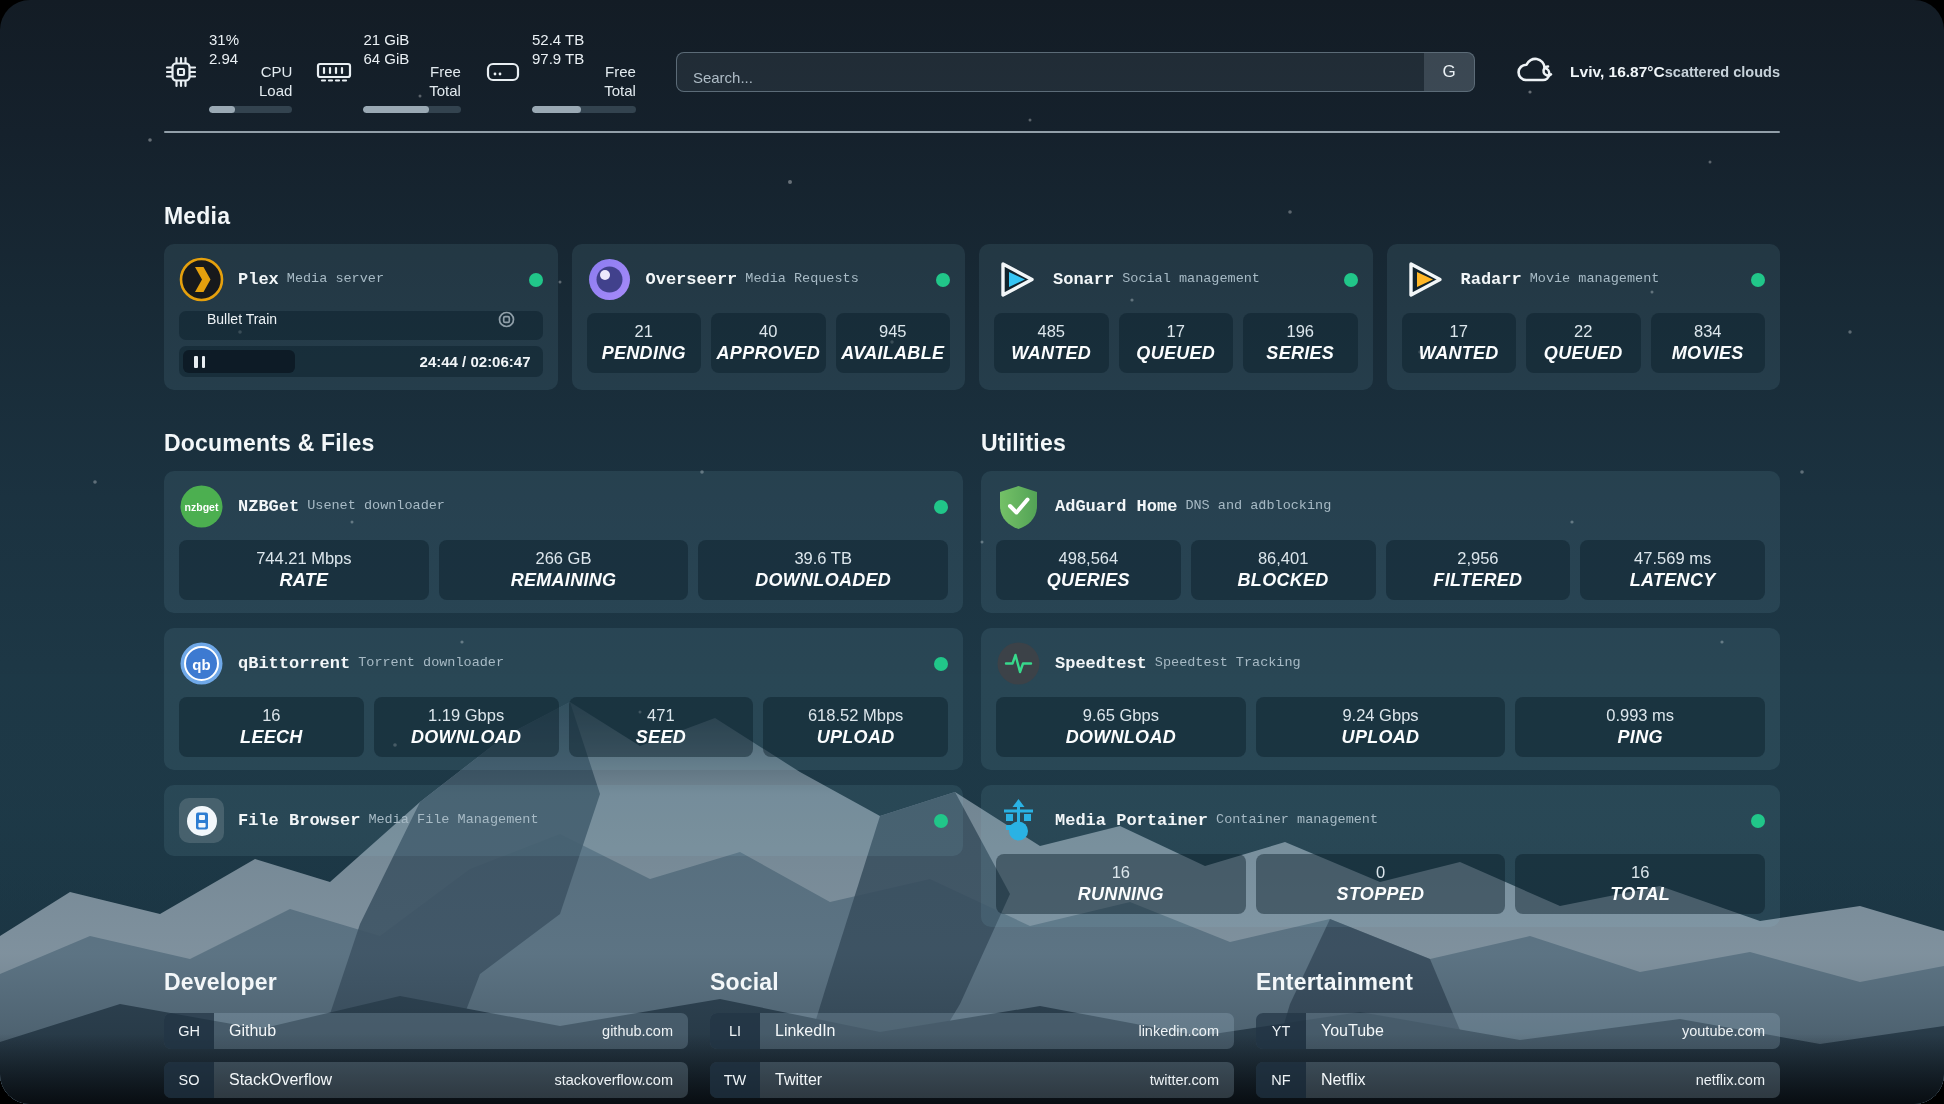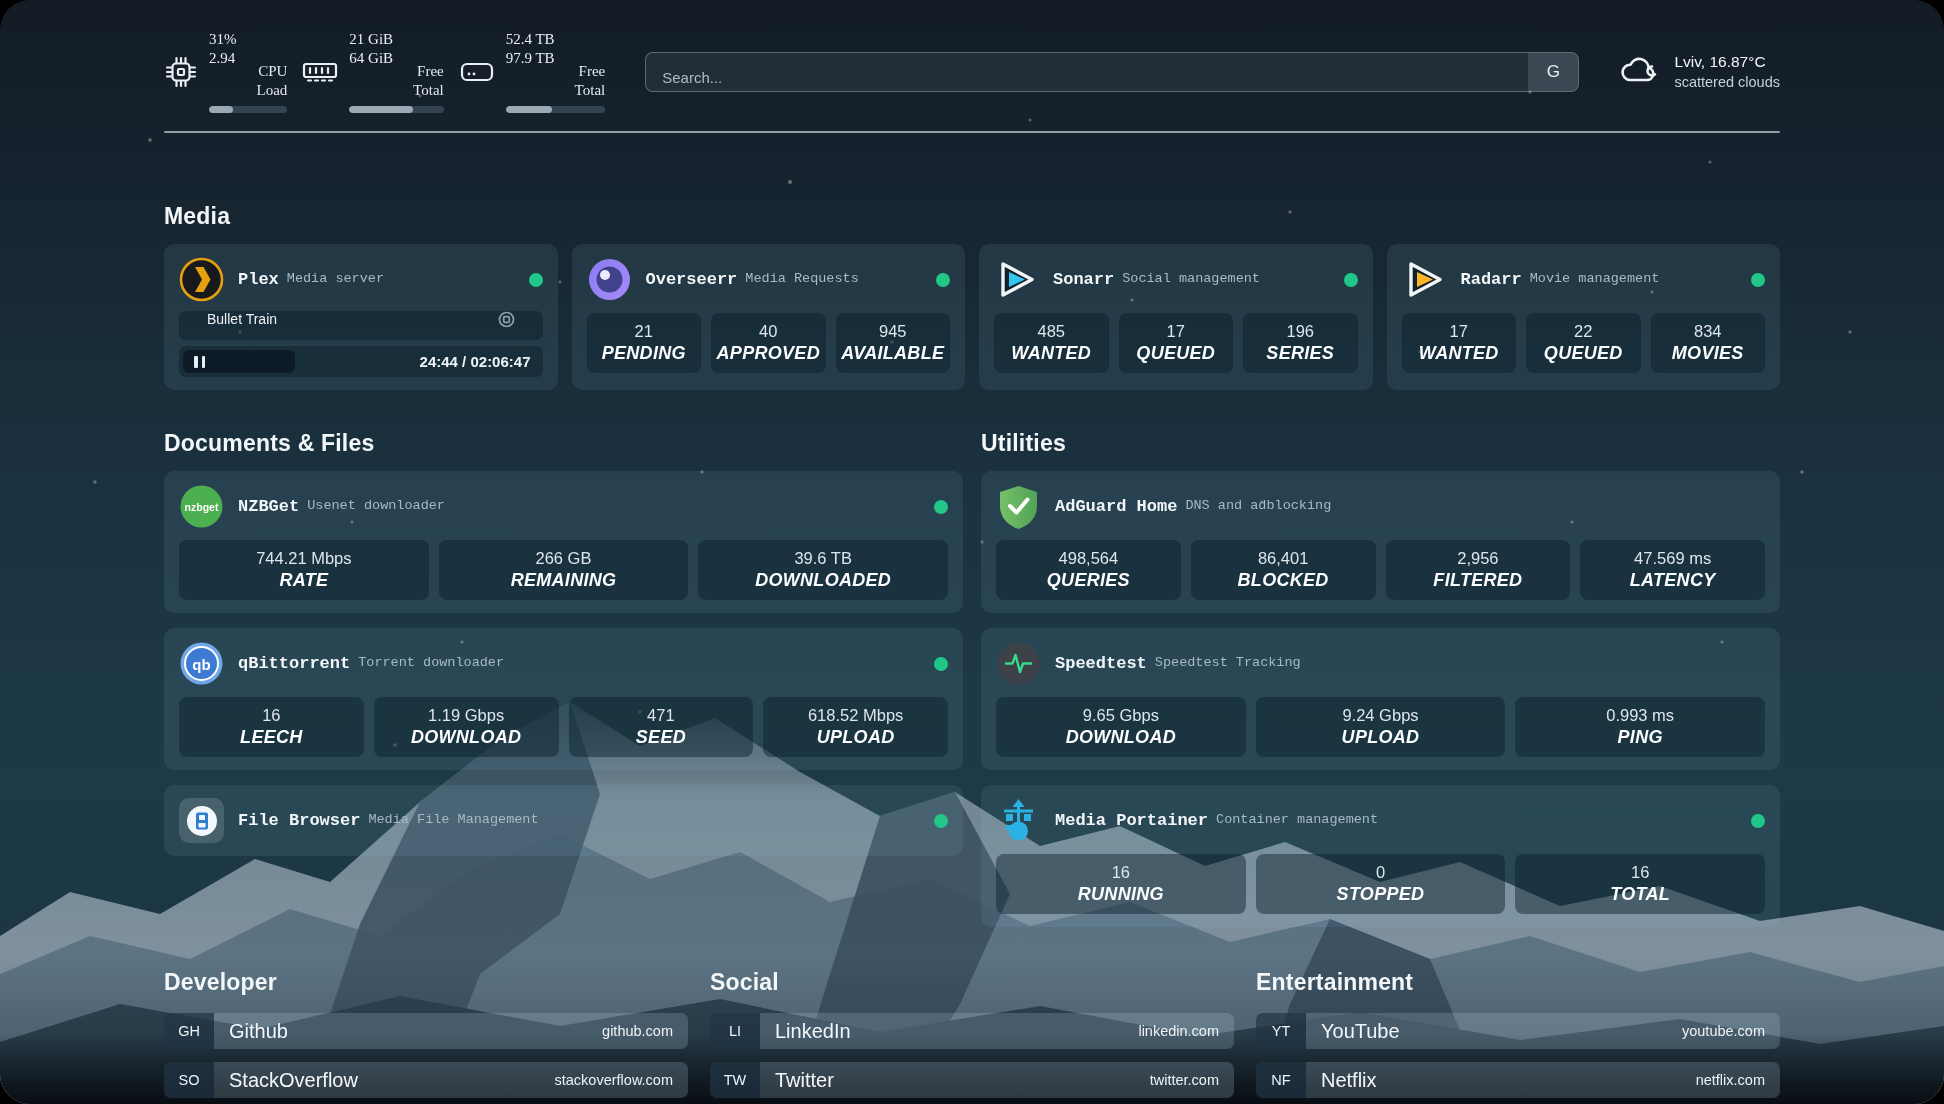--- a/index.html
+++ b/index.html
@@ -7,41 +7,41 @@
   .screen { position:relative; width:1944px; height:1104px; border-radius:30px; overflow:hidden;
     background:linear-gradient(180deg,#131c25 0%,#15212c 12%,#182a36 28%,#1b3240 45%,#1d3745 60%,#1e3a48 75%,#1d3846 100%); }
   .bg-layer { position:absolute; left:0; bottom:0; width:100%; z-index:0; pointer-events:none; }
   .specks { position:absolute; inset:0; z-index:1; pointer-events:none; }
   .bottom-fade { position:absolute; left:0; right:0; bottom:0; height:70px; z-index:2;
     background:linear-gradient(180deg, rgba(8,14,19,0) 0%, rgba(8,14,19,0.55) 55%, rgba(6,10,14,0.92) 100%); pointer-events:none; }
   .content { position:relative; z-index:3; padding:30px 164px 0 164px; }
 
   
   .topbar { display:flex; align-items:center; }
-  .monitors { display:flex; align-items:flex-start; gap:15px;font-family:Liberation Serif, serif; }
+  .monitors { display:flex; align-items:flex-start; gap:24px; }
   .monitor { display:flex; align-items:center; gap:11px; }
   .monitor-icon { flex:none; display:flex; }
   .monitor-body { display:flex; flex-direction:column; gap:6px; }
   .monitor-text { display:flex; gap:20px; }
   .mon-vals, .mon-labs { display:flex; flex-direction:column; font-size:15px; line-height:19px; }
   .mon-vals { color:#eaf0f4; }
   .mon-labs { color:#e2eaef; align-items:flex-end;margin-top:32px; }
   .bar { height:7px; border-radius:4px; background:#33434f; overflow:hidden; }
   .bar-fill { height:100%; border-radius:4px; background:#9aa9b4; }
 
   .searchwrap { flex:1; margin:0 40px; position:relative; height:40px; }
   .search-input { width:100%; height:100%; background:rgba(196,216,231,0.08);
     border:1px solid rgba(165,185,200,0.45); border-radius:8px; color:#ccd7df;
     font-size:15px; padding:12px 60px 0 16px; outline:none; font-family:"Liberation Sans",sans-serif; }
   .search-input::placeholder { color:#aebcc6; }
   .g-btn { position:absolute; right:1px; top:1px; bottom:1px; width:50px; border-radius:0 7px 7px 0;
     background:rgba(196,216,231,0.16); display:flex; align-items:center; justify-content:center;
     color:#eaf0f4; font-size:17px; cursor:pointer; }
   .weather { display:flex; align-items:center; gap:13px; }
-  .weather-text { display:flex; flex-direction:column; line-height:20px; }
+  .weather-text { display:flex; flex-direction:row; line-height:20px;font-weight:bold; }
   .weather-main { font-size:15.5px; color:#f0f5f8; }
   .weather-sub { font-size:14.5px; color:#c6d1d9; }
   .divider { margin-top:18px; height:2px; background:rgba(214,228,237,0.65); border-radius:1px; }
 
   
   .section-title { font-size:23px; font-weight:700; color:#f3f7f9; letter-spacing:0.2px; }
   .media-title { margin-top:70px; }
   .media-grid { margin-top:14px; display:grid; grid-template-columns:repeat(4,1fr); gap:14px; }
   .two-col { display:grid; grid-template-columns:1fr 1fr; gap:18px; margin-top:40px; }
   .col-title { margin-bottom:14px; }
@@ -72,21 +72,21 @@
   .pause-pill i { display:block; width:3.5px; height:12px; background:#e8eef2; border-radius:1px; }
   .time { margin-left:auto; font-size:15px; font-weight:700; color:#f1f5f8; }
 
   
   .bookmarks { display:grid; grid-template-columns:repeat(3,1fr); gap:22px; margin-top:42px; }
   .bm-title { margin-bottom:17px; }
   .bm-row { height:36px; border-radius:7px; overflow:hidden; display:flex; align-items:center;
     background:rgba(176,205,224,0.22); margin-bottom:13px; cursor:pointer; }
   .bm-abbr { width:50px; align-self:stretch; background:rgba(14,33,48,0.62); display:flex;
     align-items:center; justify-content:center; font-size:14.5px; color:#eef3f6; }
-  .bm-name { padding-left:15px; font-size:20px; color:#f3f7f9; }
+  .bm-name { padding-left:15px; font-size:16px; color:#f3f7f9; }
   .bm-url { margin-left:auto; padding-right:15px; font-size:14.5px; color:#edf2f5; }
 
   svg text { font-family:"Liberation Sans",sans-serif; }
 </style>
 </head>
 <body>
 
 <div class="screen">
 
   <svg class="bg-layer" width="1944" height="430" viewBox="0 0 1944 430" preserveAspectRatio="none">

